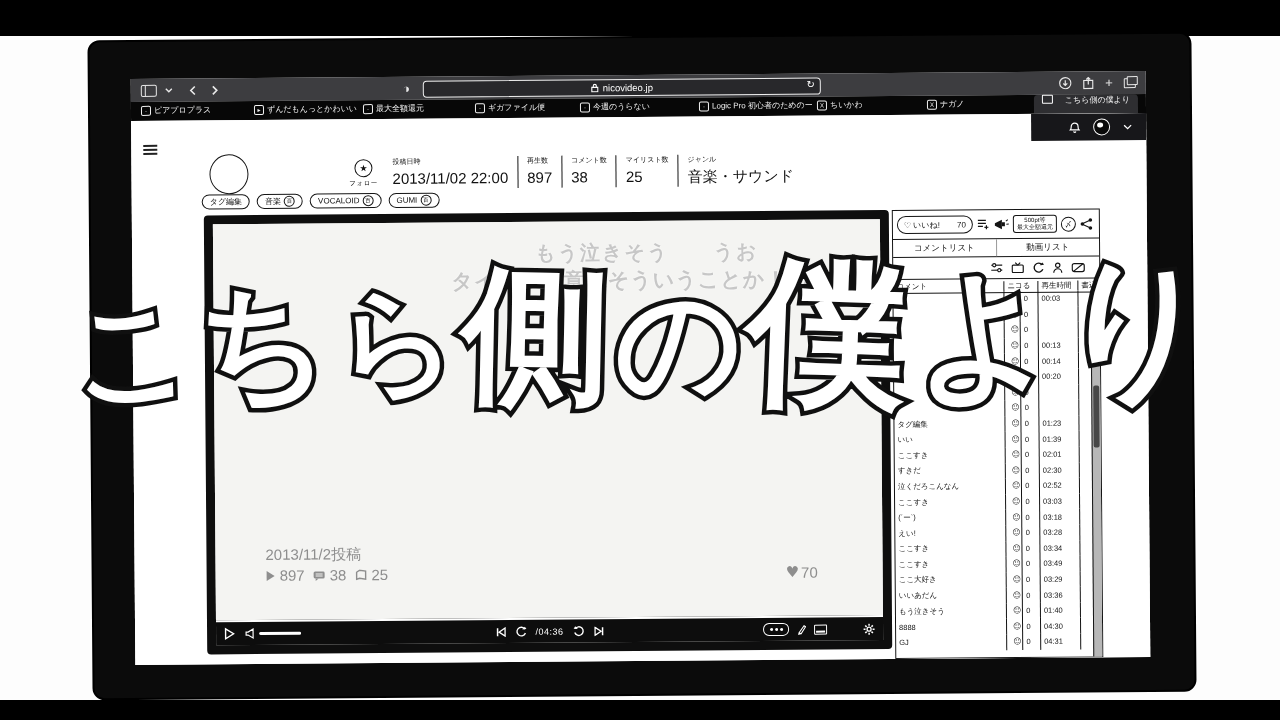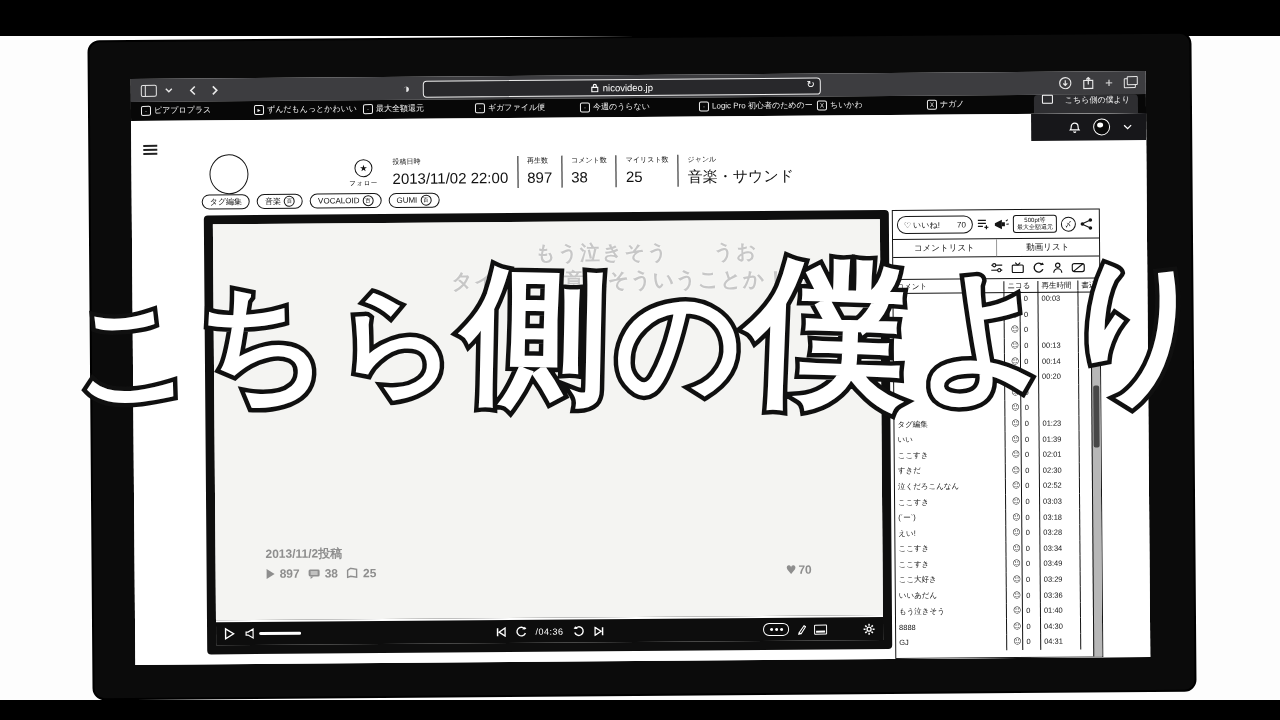--- a/index.html
+++ b/index.html
@@ -67,21 +67,21 @@
 
   
   .player{position:absolute;left:72px;top:95px;width:685px;height:439px;border:9px solid #0e0e0e;
           border-radius:4px;box-sizing:border-box;background:#f4f4f2;}
   .video{position:absolute;left:0;top:0;right:0;bottom:25px;overflow:hidden;background:#f4f4f2;}
   .dan{position:absolute;color:#c7c7c7;white-space:nowrap;font-weight:bold;
        text-shadow:0 0 2px #fff;}
   .dan1{top:18px;left:322px;font-size:20px;letter-spacing:2px;}
   .dan2{top:45px;left:238px;font-size:21px;letter-spacing:1px;}
   .dan3{top:108px;left:300px;font-size:22px;letter-spacing:2px;}
-  .ov{position:absolute;color:#8e8e8e;font-size:12px;font-weight:bold;}
+  .ov{position:absolute;color:#8e8e8e;font-size:15px;}
   .ov-date{left:50px;top:322px;}
   .ov-stats{left:50px;top:343px;display:flex;align-items:center;gap:4px;}
   .ov-like{left:570px;top:343px;display:flex;align-items:center;gap:2px;}
   .ctrl{position:absolute;left:0;right:0;bottom:0;height:25px;background:#0d0d0d;border-top:2px solid #fff;
         display:flex;align-items:center;color:#fff;padding:0 8px;box-sizing:border-box;}
   .ctrl .grp-c{position:absolute;left:50%;transform:translateX(-50%);display:flex;align-items:center;gap:9px;}
   .ctrl .grp-r{position:absolute;right:8px;display:flex;align-items:center;gap:8px;}
   .vol-line{width:42px;height:3px;background:#fff;border-radius:2px;margin-left:5px;}
   .time{font-size:9px;letter-spacing:.5px;}
   .pillsw{width:24px;height:11px;border:1.5px solid #fff;border-radius:6px;display:flex;align-items:center;

